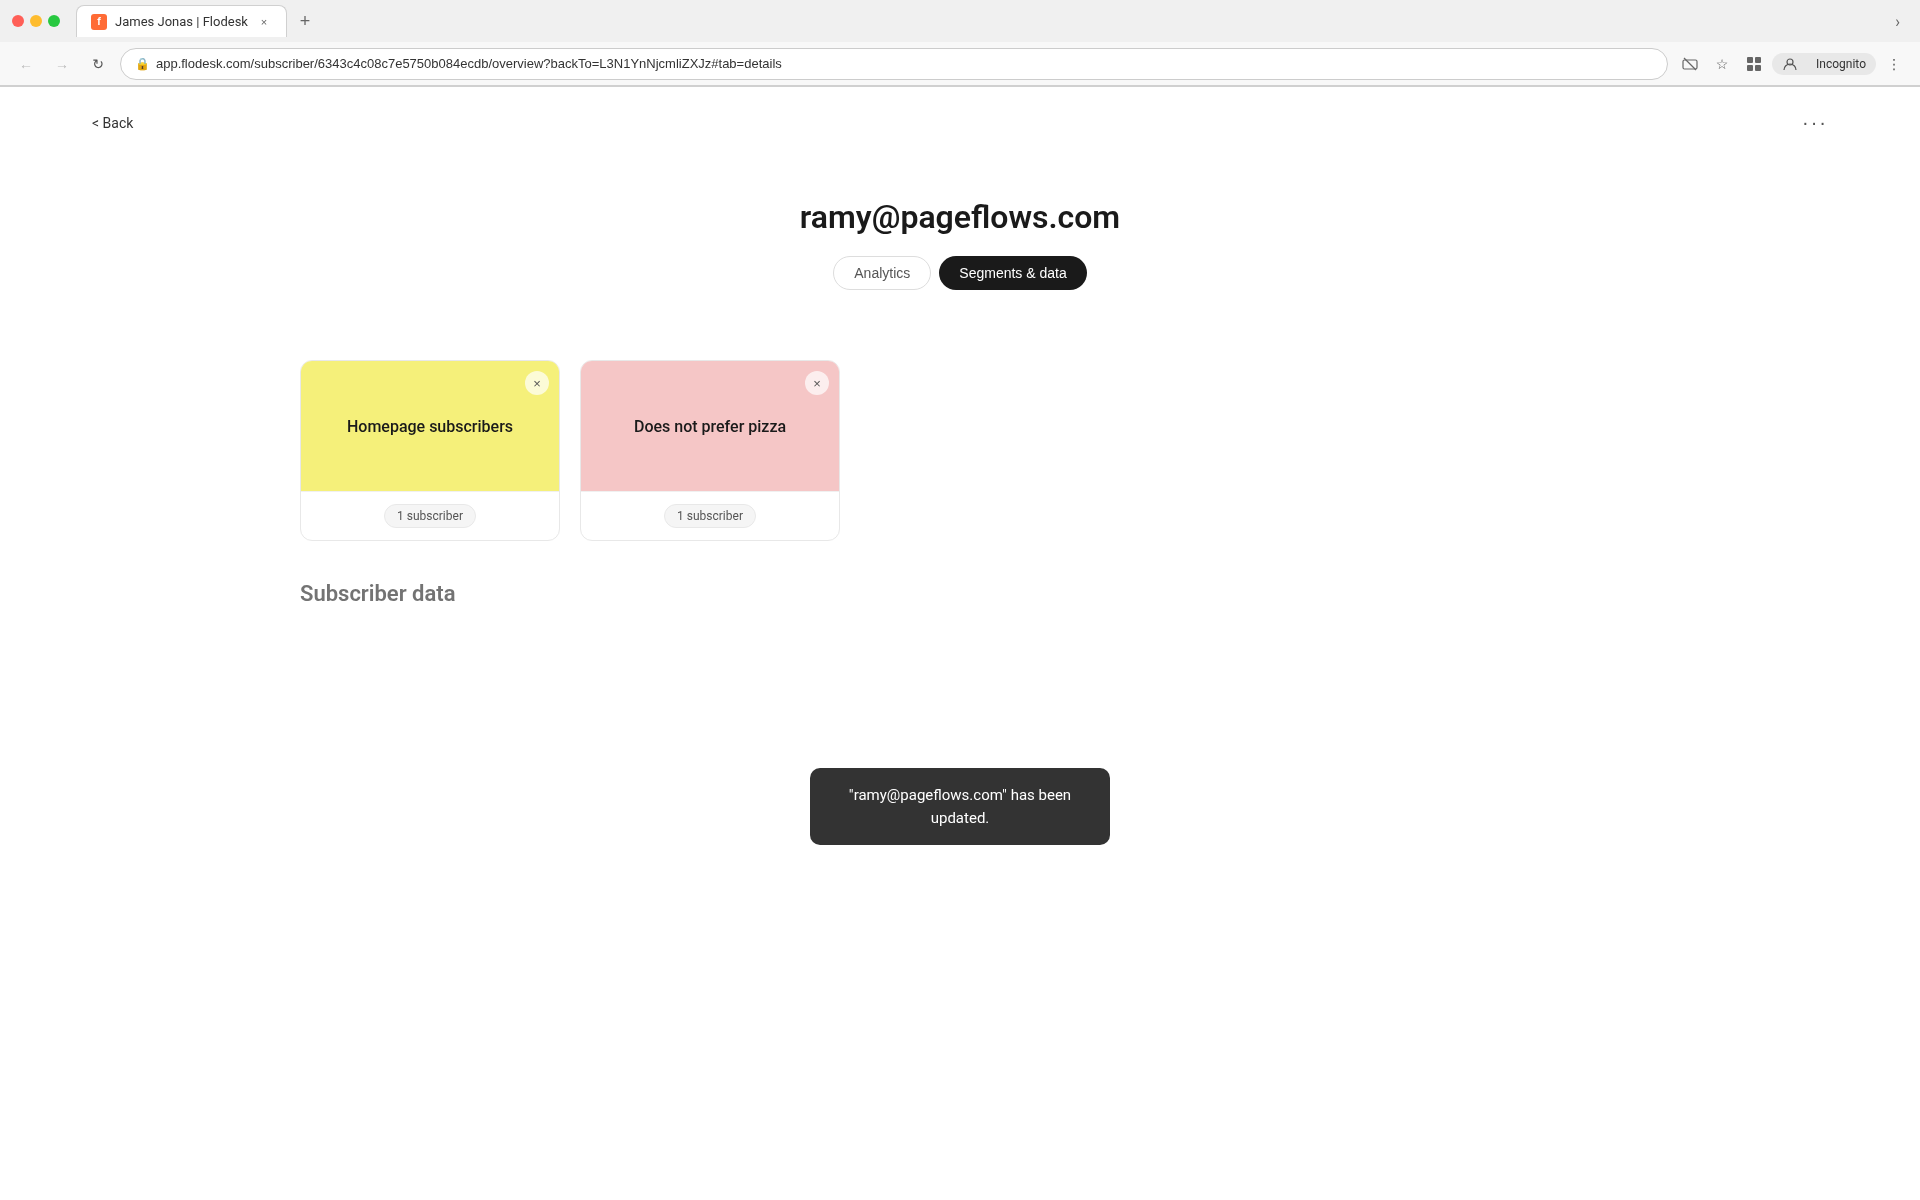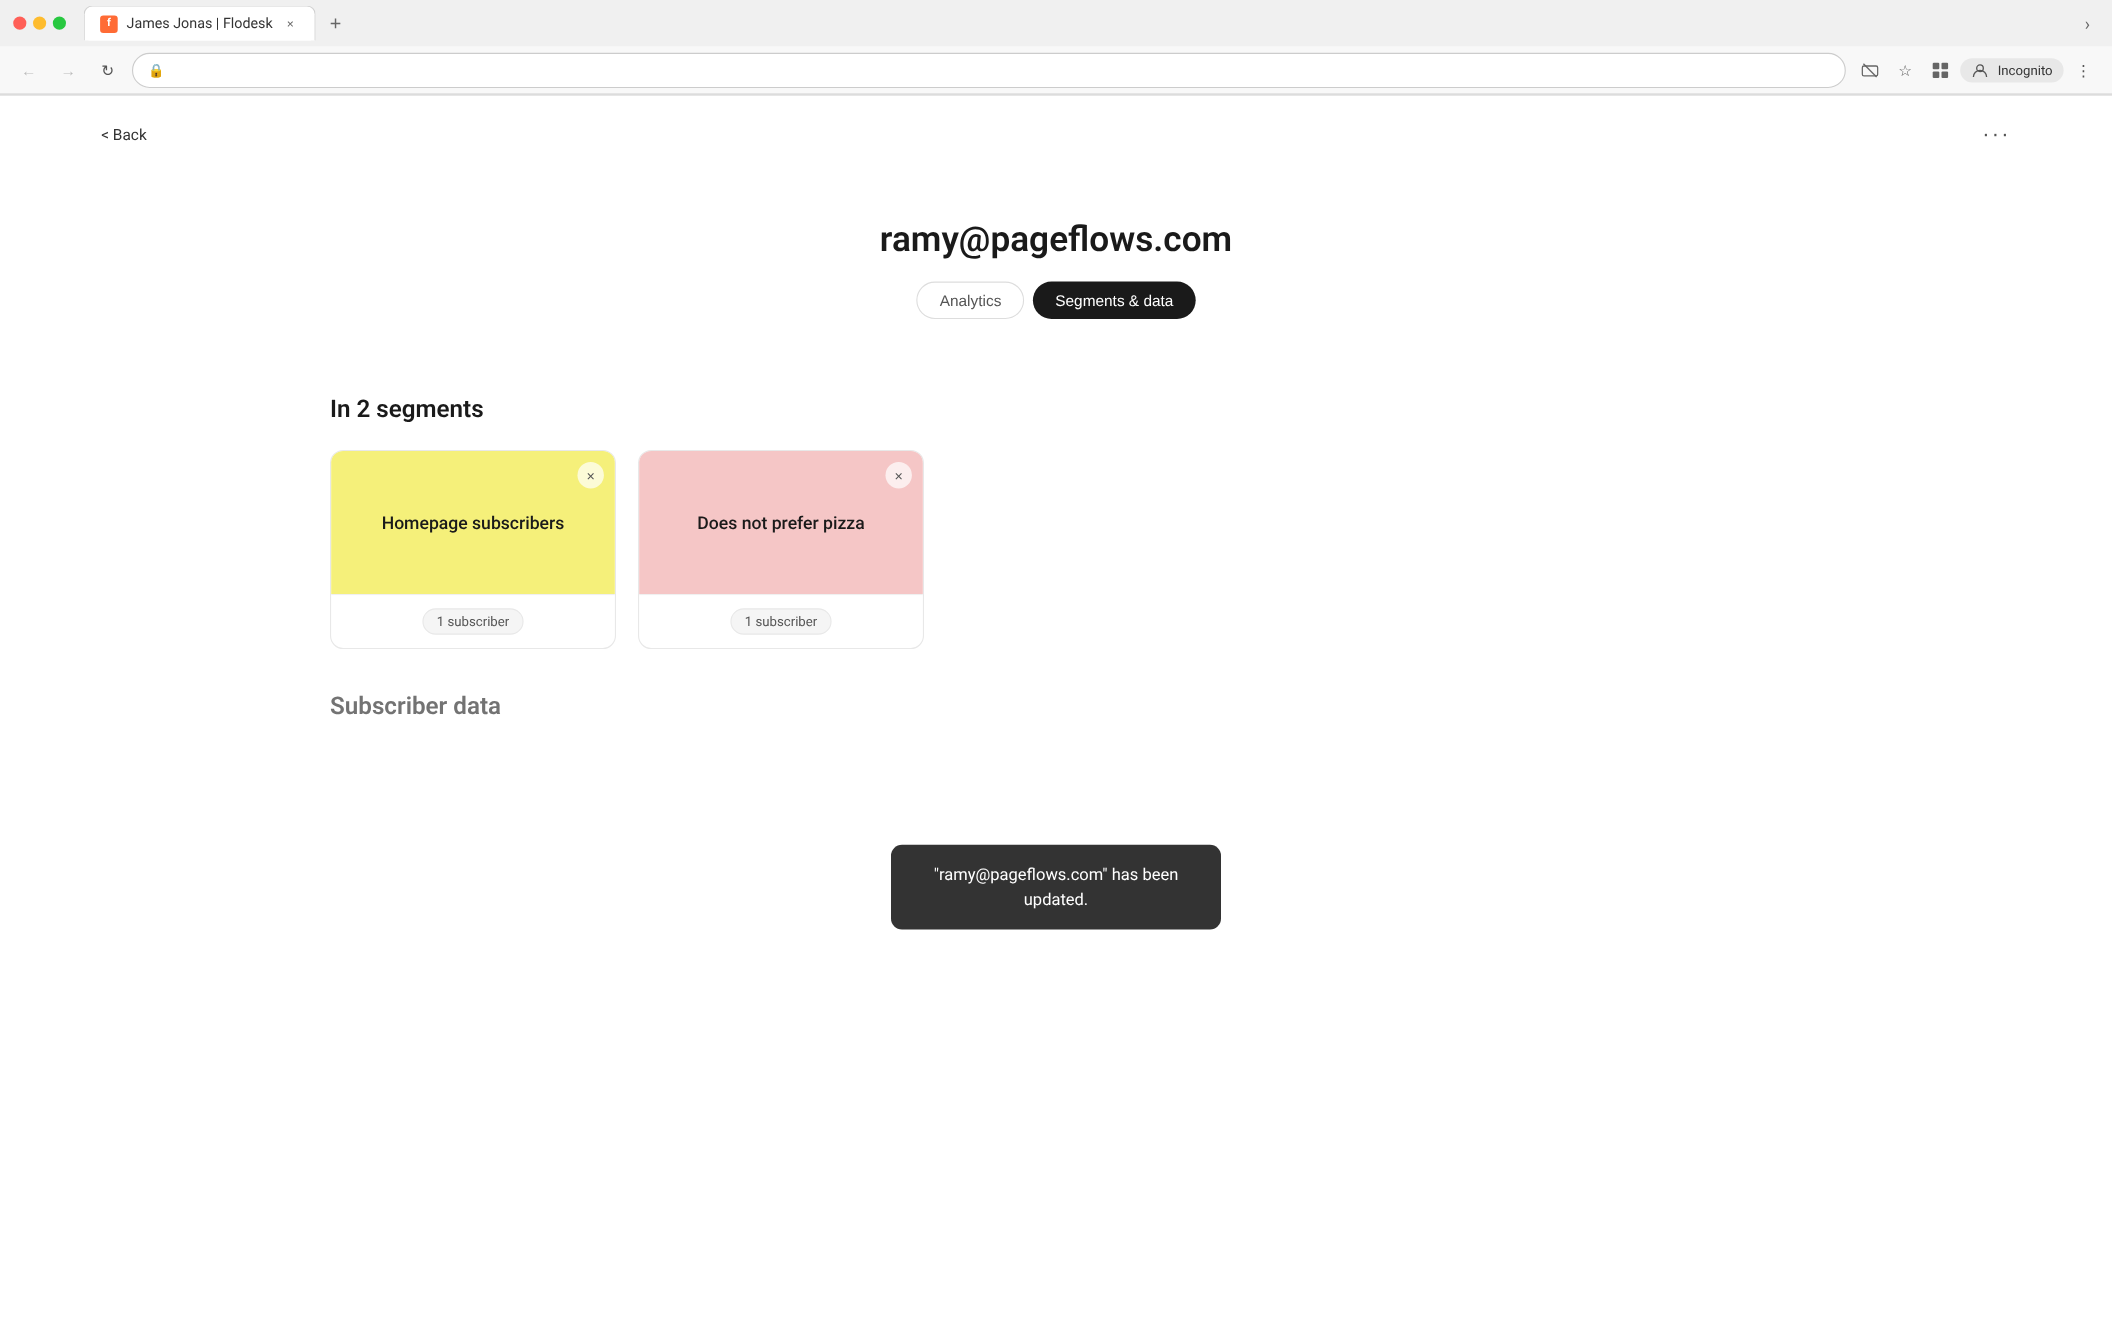--- a/index.html
+++ b/index.html
@@ -189,21 +189,21 @@
       color: #555;
       font-size: 14px;
       display: flex;
       align-items: center;
       justify-content: center;
     }
 
     .incognito-badge {
       display: flex;
       align-items: center;
-      gap: 8px;
+      gap: 18px;
       background: #e8e8e8;
       border-radius: 14px;
       padding: 3px 10px;
       font-size: 12px;
       color: #333;
       cursor: pointer;
     }
 
     
     .page-content {
@@ -418,20 +418,21 @@
       <span class="chevron-right">›</span>
     </div>
   </div>
 
   <div class="browser-toolbar">
     <button class="nav-btn disabled">←</button>
     <button class="nav-btn disabled">→</button>
     <button class="nav-btn">↻</button>
     <div class="address-bar">
       <span class="lock-icon">🔒</span>
+      <input type="text" value="app.flodesk.com/subscriber/6343c4c08c7e5750b084ecdb/overview?backTo=L3N1YnNjcmliZXJz#tab=details" style="">
     </div>
     <div class="toolbar-right">
       <button class="toolbar-icon-btn">
         <svg width="16" height="16" viewBox="0 0 16 16" fill="none">
           <rect x="1" y="4" width="14" height="9" rx="1.5" stroke="#666" stroke-width="1.2" fill="none"></rect>
           <line x1="2" y1="2" x2="14" y2="14" stroke="#666" stroke-width="1.2"></line>
         </svg>
       </button>
       <button class="toolbar-icon-btn">☆</button>
       <button class="toolbar-icon-btn">
@@ -464,21 +465,20 @@
   <div class="subscriber-hero">
     <div class="subscriber-email">ramy@pageflows.com</div>
 
     <div class="tab-navigation">
       <button class="tab-pill inactive">Analytics</button>
       <button class="tab-pill active">Segments &amp; data</button>
     </div>
   </div>
 
   <div class="segments-section">
-    <h2 class="segments-title">In 2 segments</h2>
 
     <div class="segments-grid">
 
 
       <div class="segment-card">
         <div class="segment-color-block" style="background-color: #f5f07a;">
           <button class="segment-close-btn">×</button>
           <span class="segment-name">Homepage subscribers</span>
         </div>
         <div class="segment-footer">

